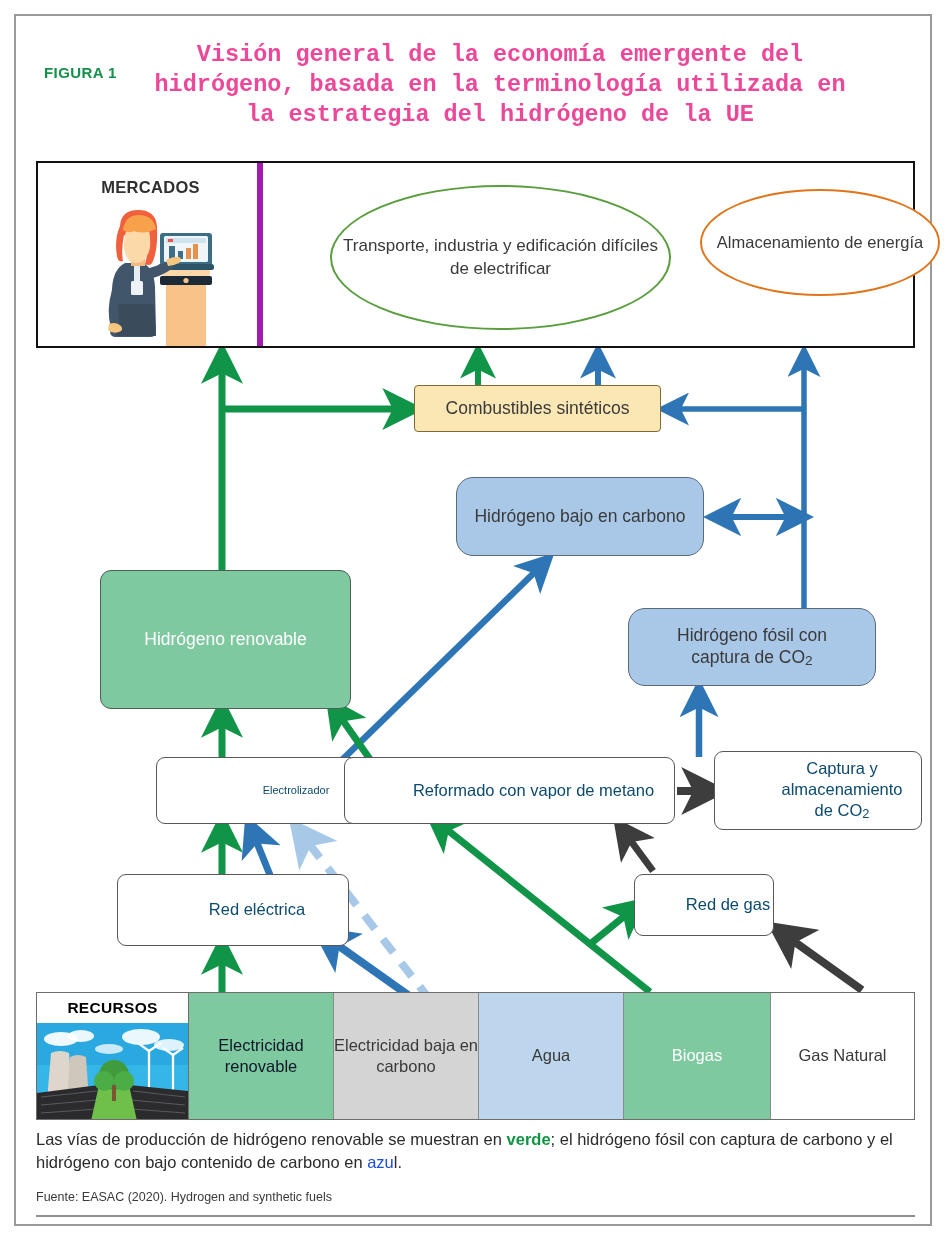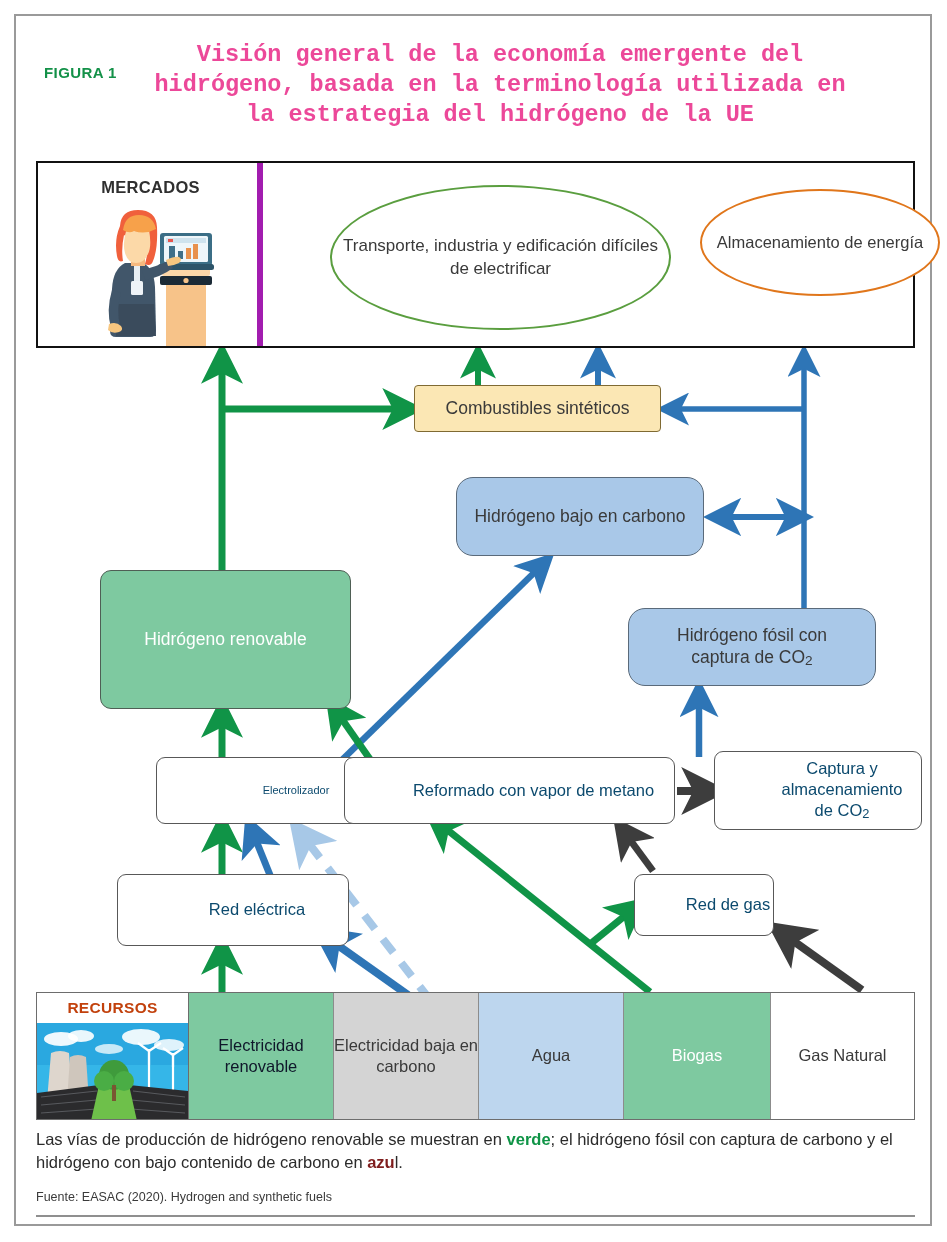--- a/index.html
+++ b/index.html
@@ -35,33 +35,33 @@
   #electrolyzer{left:117px;top:757px;width:232px;height:67px;font-size:11px;margin-left:39px;}
   #smr{left:344px;top:757px;width:331px;height:67px;font-size:16.5px;}
   #ccs{left:714px;top:751px;width:208px;height:79px;font-size:16.5px;}
   #gridelec{left:117px;top:874px;width:232px;height:72px;font-size:16.5px;}
   #gasgrid{left:634px;top:874px;width:140px;height:62px;font-size:16.5px;}
 
   
   .res-band{position:absolute;left:36px;top:992px;width:879px;height:128px;border:1.4px solid #6d6d6d;box-sizing:border-box;background:#fff;display:flex;overflow:hidden;}
   .res-cell{position:relative;box-sizing:border-box;display:flex;align-items:center;justify-content:center;text-align:center;font-size:16.5px;line-height:1.3;}
   .res-img{width:152px;border-right:1px solid #6d6d6d;flex:0 0 152px;flex-direction:column;padding:0;}
-  .res-caption{position:absolute;left:0;top:0;width:100%;height:30px;background:#fff;display:flex;align-items:center;justify-content:center;font-size:15.5px;font-weight:bold;color:#c2410c;letter-spacing:.3px;z-index:3;}
+  .res-caption{position:absolute;left:0;top:0;width:100%;height:30px;background:#fff;display:flex;align-items:center;justify-content:center;font-size:15.5px;font-weight:bold;color:#000000;letter-spacing:.3px;z-index:3;}
   .res-art{position:absolute;left:0;top:30px;width:100%;height:98px;overflow:hidden;}
   .res-green{flex:0 0 145px;background:#7ec9a0;color:#0f172a;}
   .res-grey{flex:0 0 145px;background:#d4d4d4;color:#3a3a3a;}
   .res-lblue{flex:0 0 145px;background:#bdd6ee;color:#3a3a3a;}
   .res-green2{flex:0 0 147px;background:#7ec9a0;color:#ffffff;}
   .res-white{flex:1 1 auto;background:#ffffff;color:#3a3a3a;}
   .res-sep{border-right:1px solid #8c8c8c;}
 
   
   .foot-note{position:absolute;left:36px;top:1128px;width:879px;font-size:16.5px;color:#2b2b2b;line-height:1.42;}
   .foot-note .verde{color:#0f9446;font-weight:bold;}
-  .foot-note .azul{color:#7f1d1d;font-weight:bold;}
+  .foot-note .azul{color:#1d4ed8;font-weight:normal;}
   .foot-src{position:absolute;left:36px;top:1190px;width:879px;font-size:12.5px;color:#3a3a3a;}
   .foot-rule{position:absolute;left:36px;top:1215px;width:879px;height:2px;background:#8f8f8f;}
 
   svg.arrows{position:absolute;left:0;top:0;width:947px;height:1242px;pointer-events:none;}
   .sub{font-size:.78em;vertical-align:-0.18em;}
 </style>
 </head>
 <body>
 
 <div class="page">

